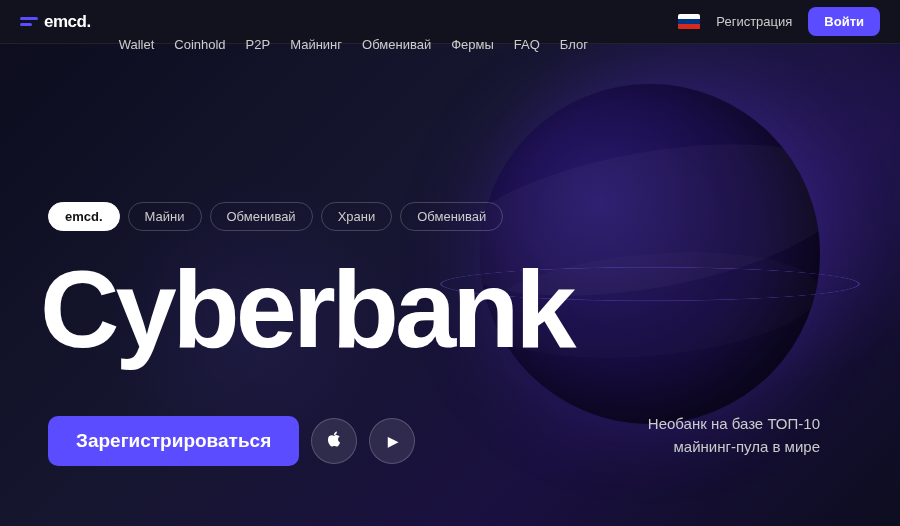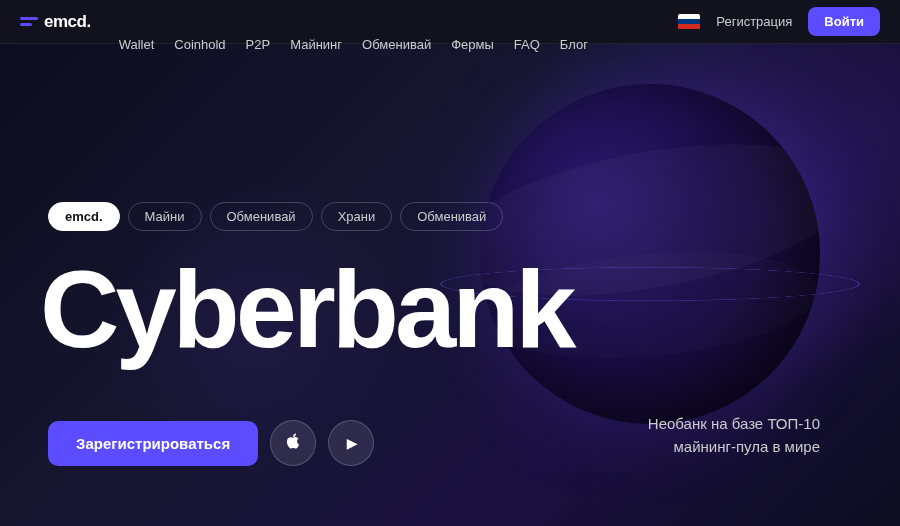--- a/index.html
+++ b/index.html
@@ -215,21 +215,21 @@
     .cta-row {
       position: absolute;
       bottom: 60px;
       left: 48px;
       display: flex;
       align-items: center;
       gap: 12px;
     }
     .btn-register-main {
       padding: 14px 28px;
-      font-size: 15px;
+      font-size: 19px;
       font-weight: 600;
       color: #fff;
       background: #5b4cff;
       border: none;
       border-radius: 10px;
       cursor: pointer;
     }
     .btn-app {
       width: 46px;
       height: 46px;

